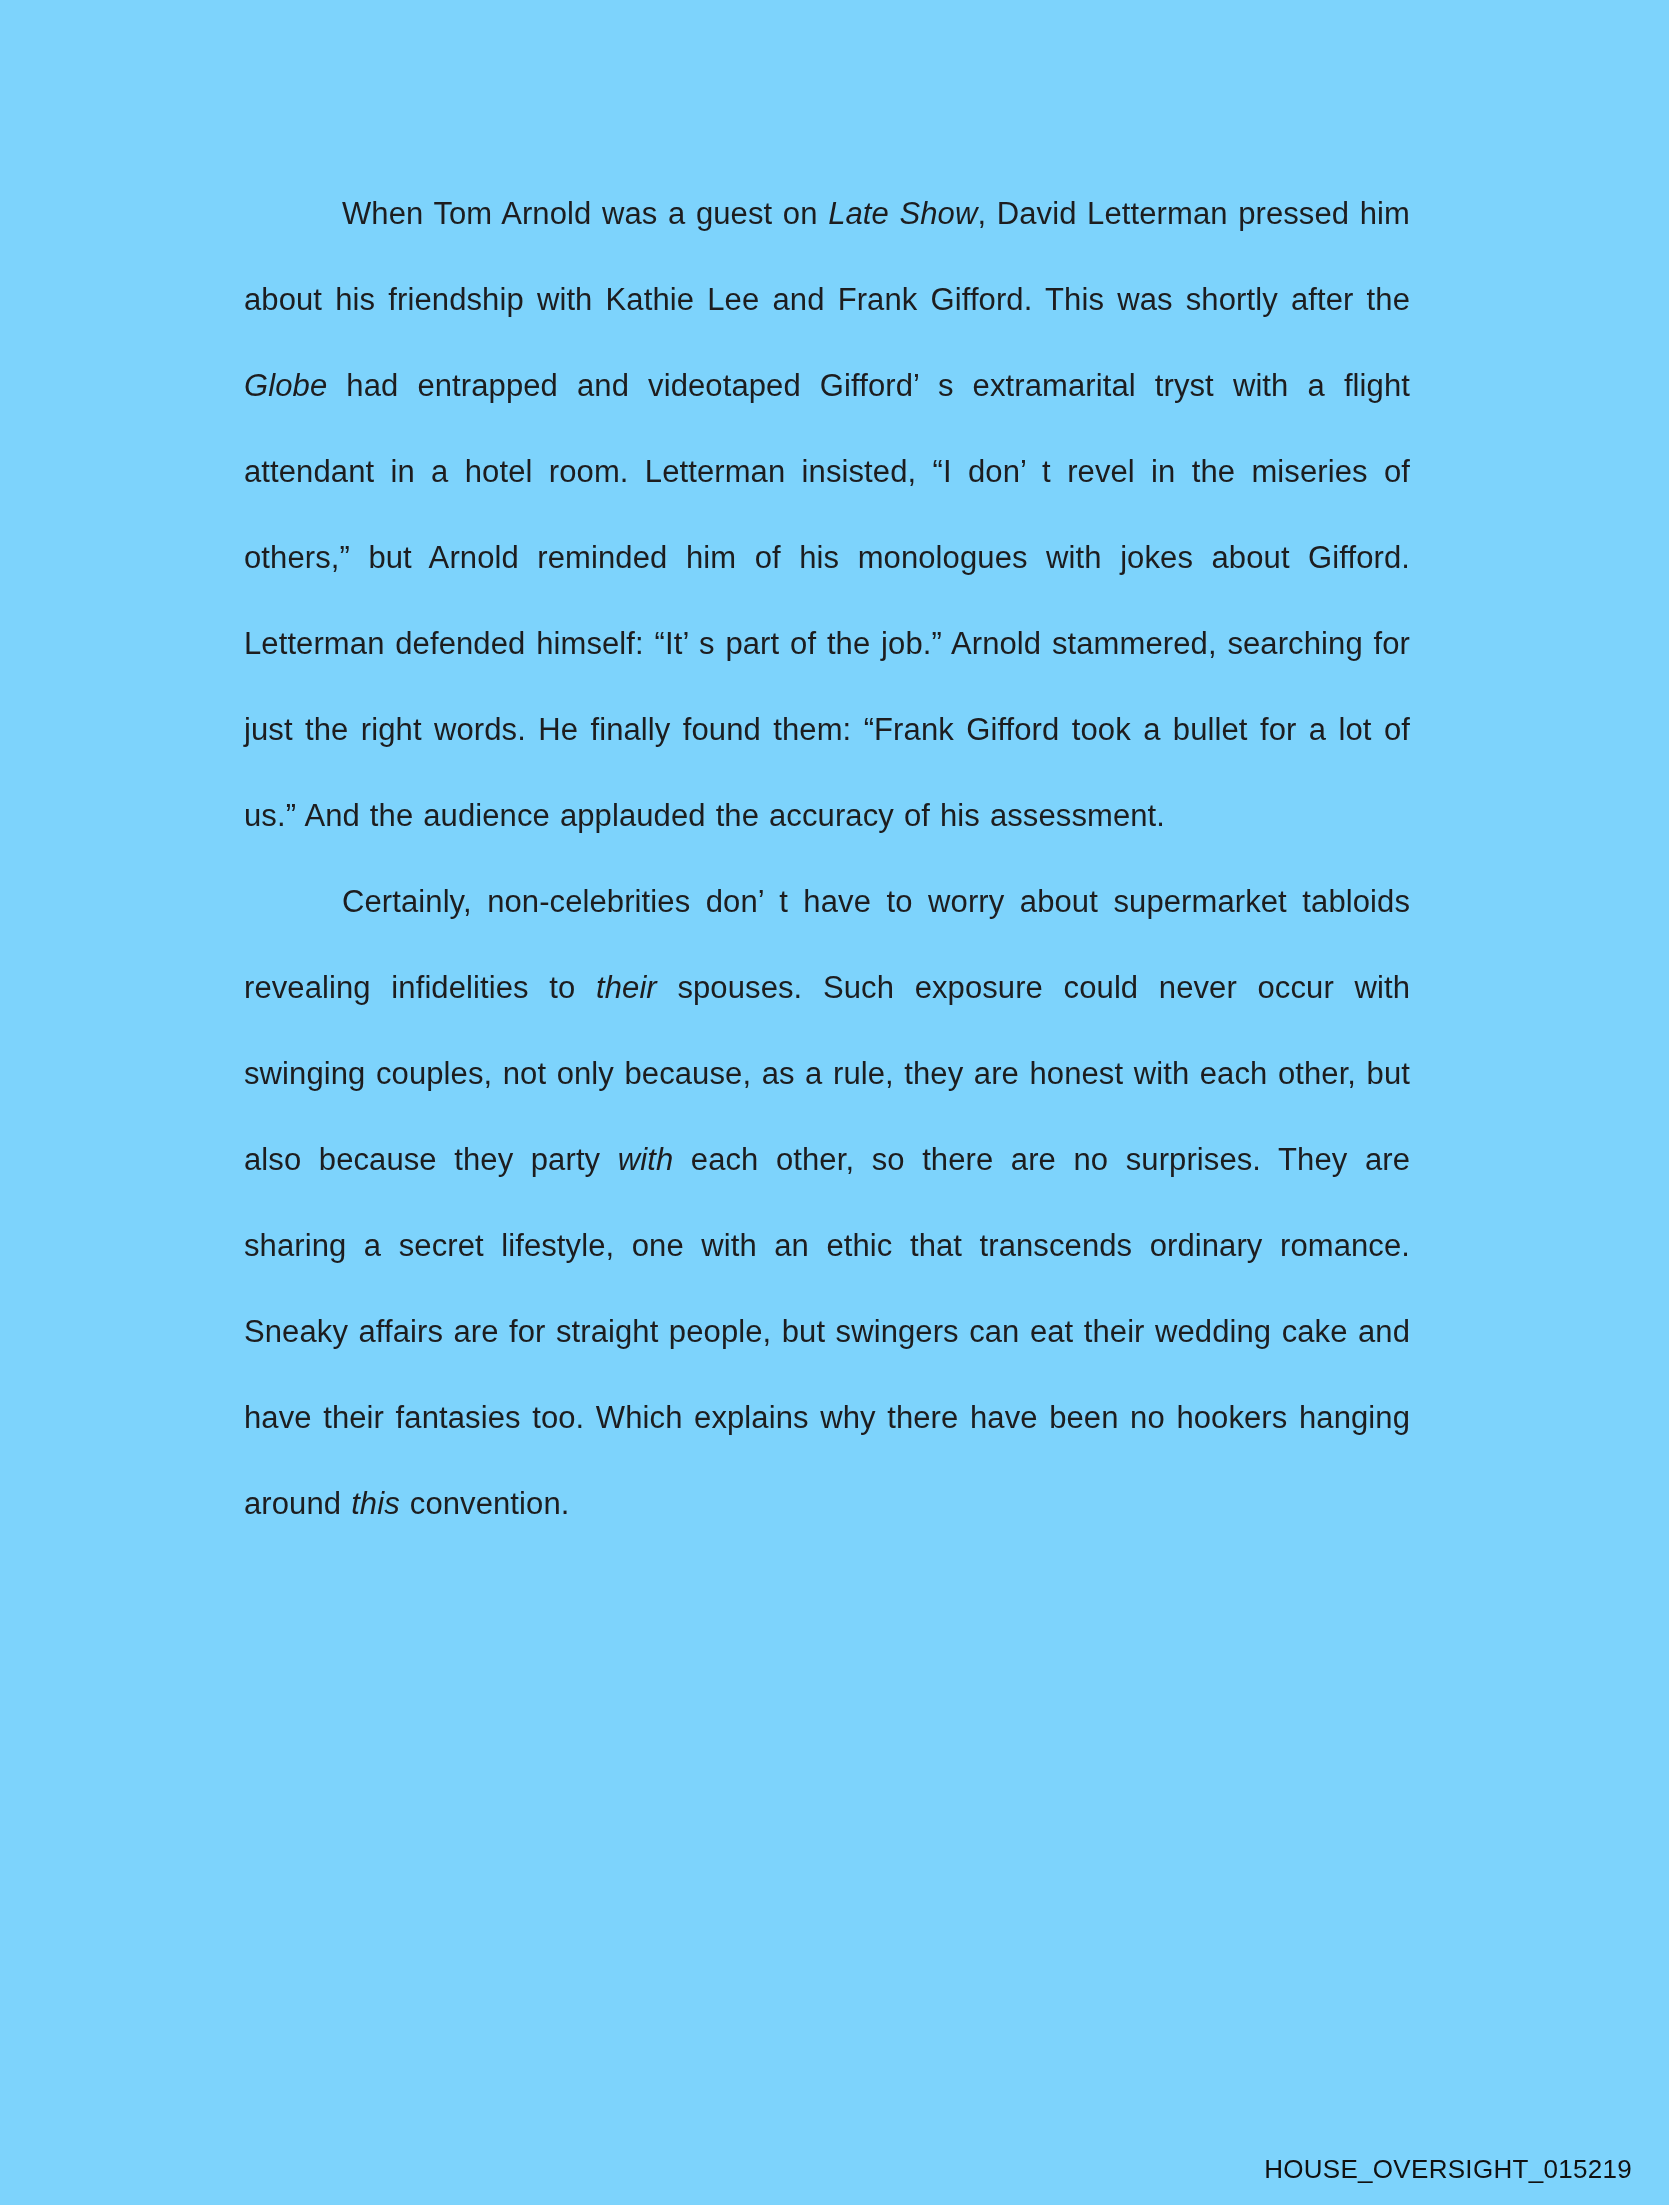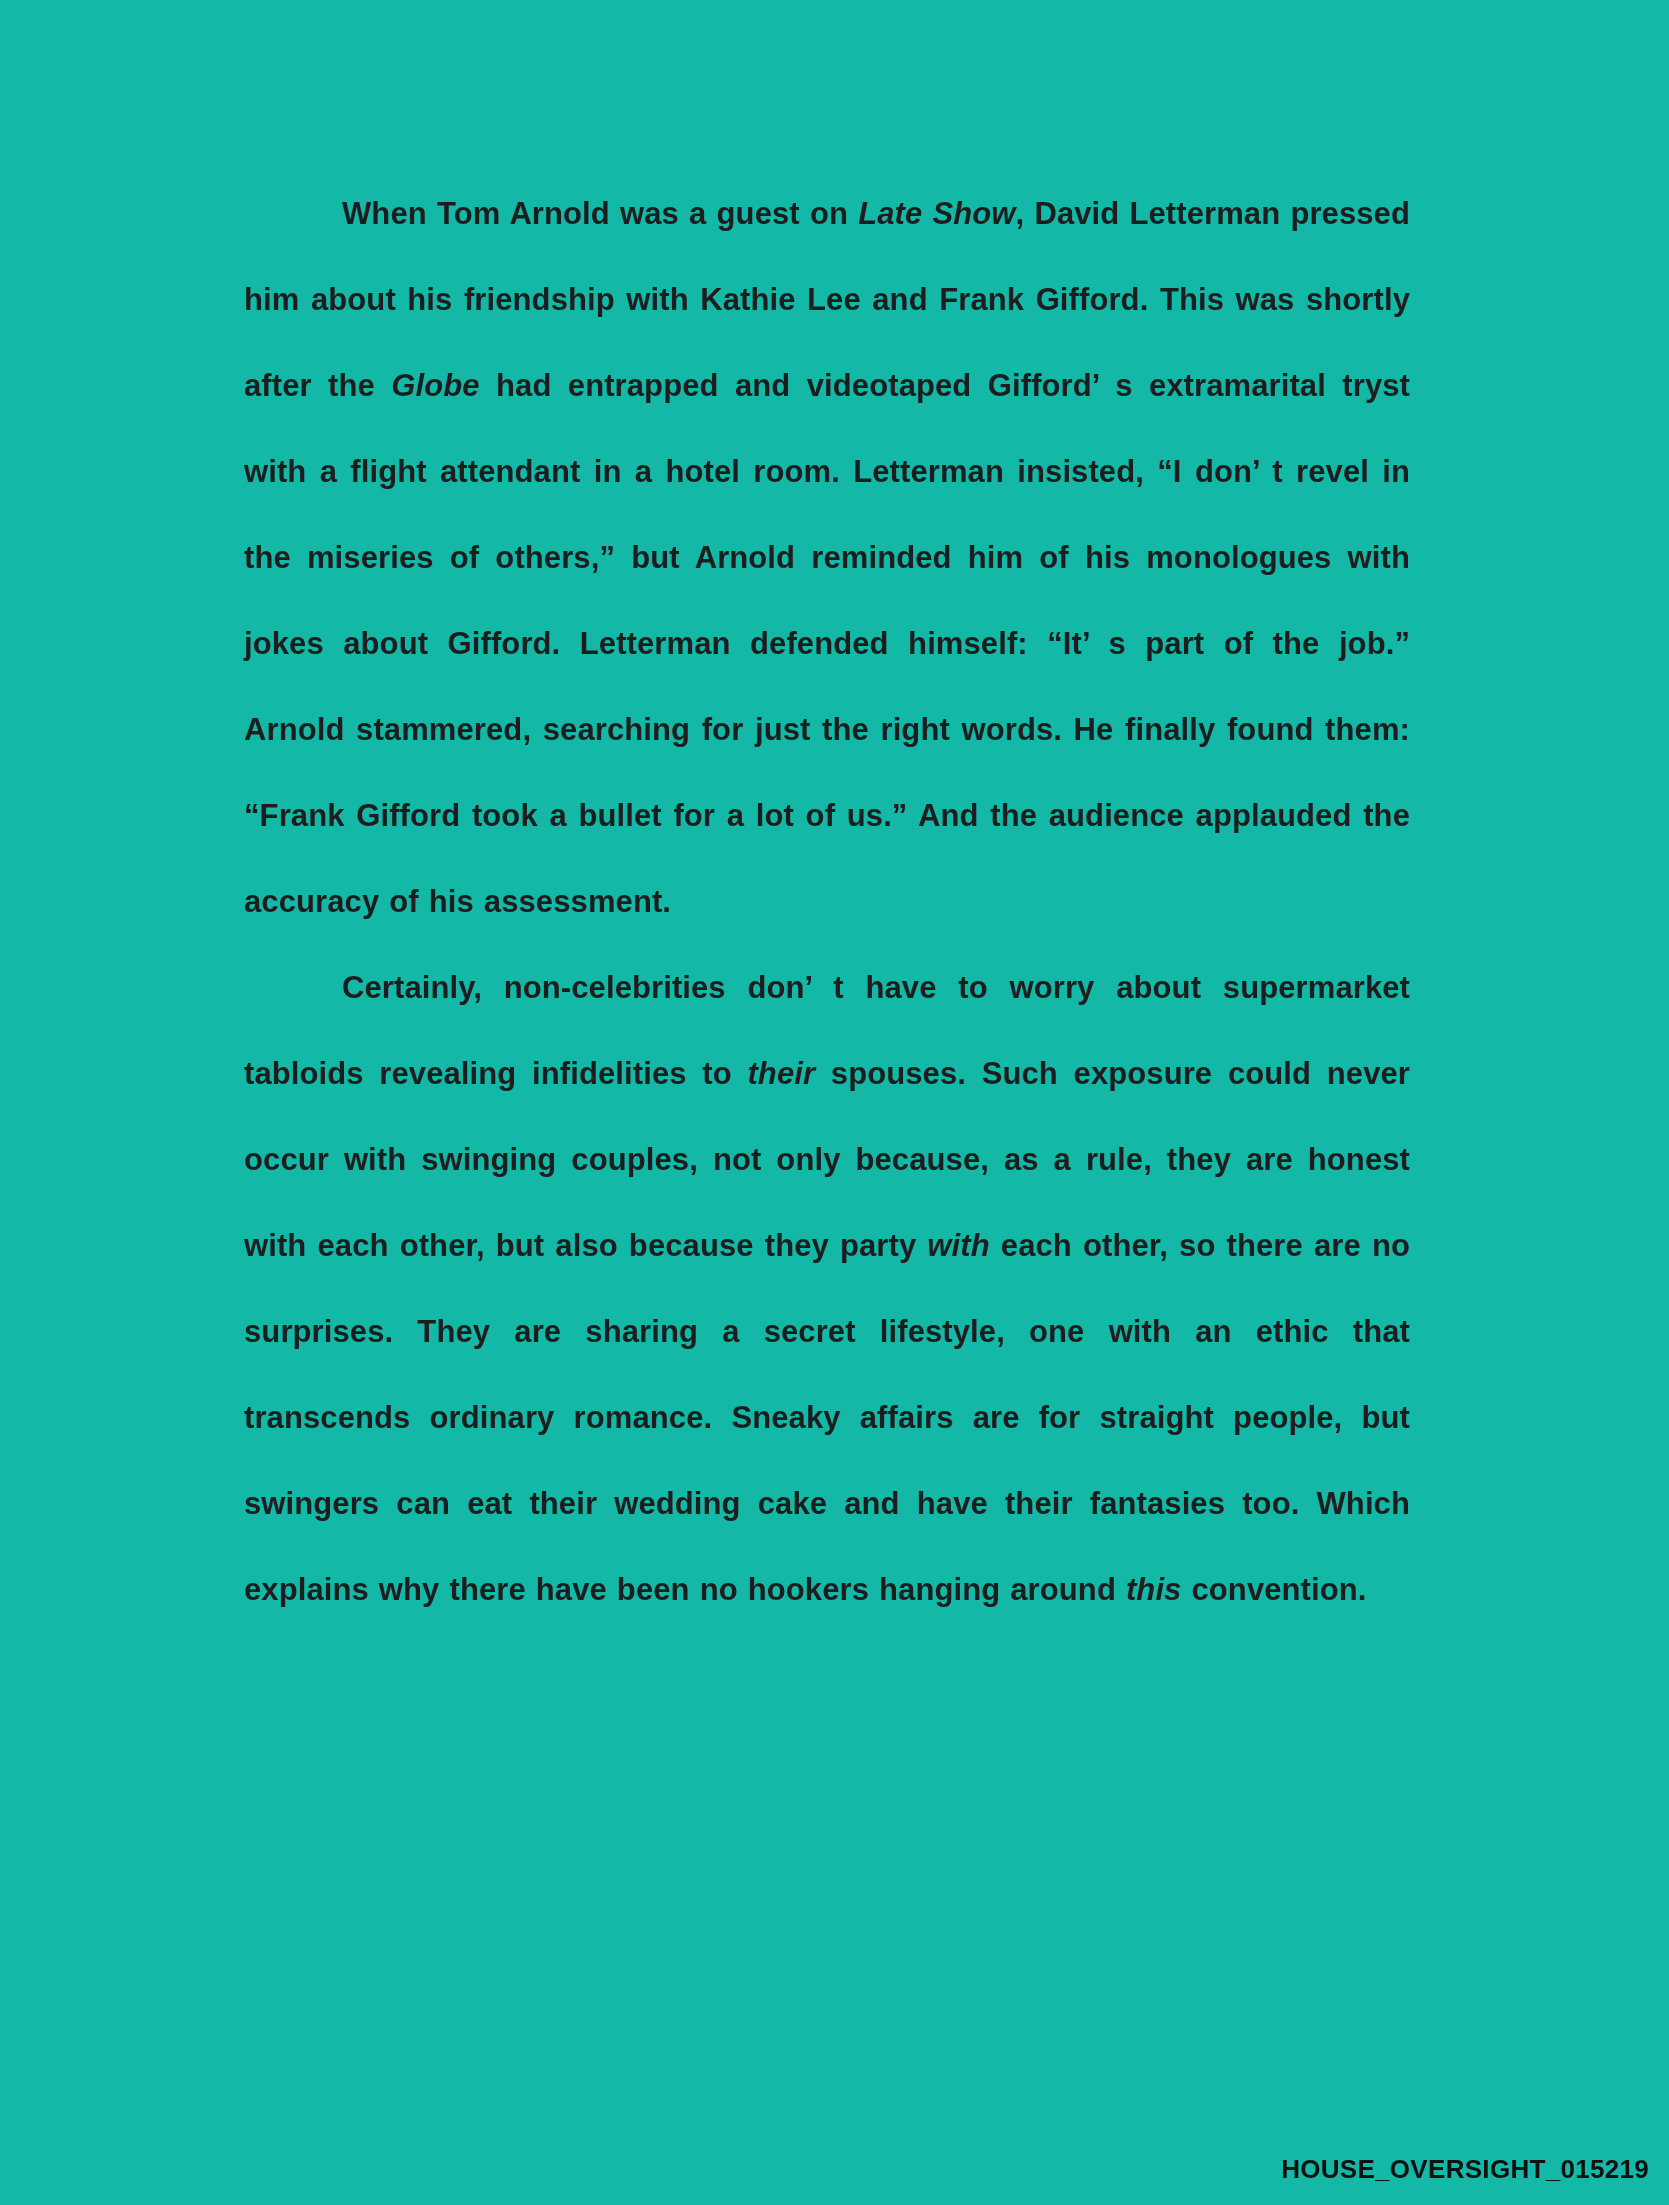--- a/index.html
+++ b/index.html
@@ -11,22 +11,21 @@
     position: relative;
     width: 1669px;
     height: 2205px;
     font-family: "Liberation Sans", sans-serif;
     color: #1d1d1f;
     overflow: hidden;
   }
   .page {
     position: absolute;
     inset: 0;
-    background: #14b8a6;
-    font-weight: bold;
+    background: #7dd3fc;
   }
   .document-body {
     position: absolute;
     left: 244px;
     top: 171px;
     width: 1166px;
   }
   .document-body p {
     margin: 0;
     font-size: 31px;
@@ -35,21 +34,21 @@
     text-indent: 98px;
     letter-spacing: 0.1px;
     word-spacing: 1.3px;
     color: #1d1d1f;
   }
   .document-body p span.italic {
     font-style: italic;
   }
   .footer {
     position: absolute;
-    right: 20px;
+    right: 37px;
     bottom: 19.6px;
     font-size: 26px;
     letter-spacing: 0.3px;
     color: #111111;
   }
 </style>
 </head>
 <body>
 
 <div class="page">

